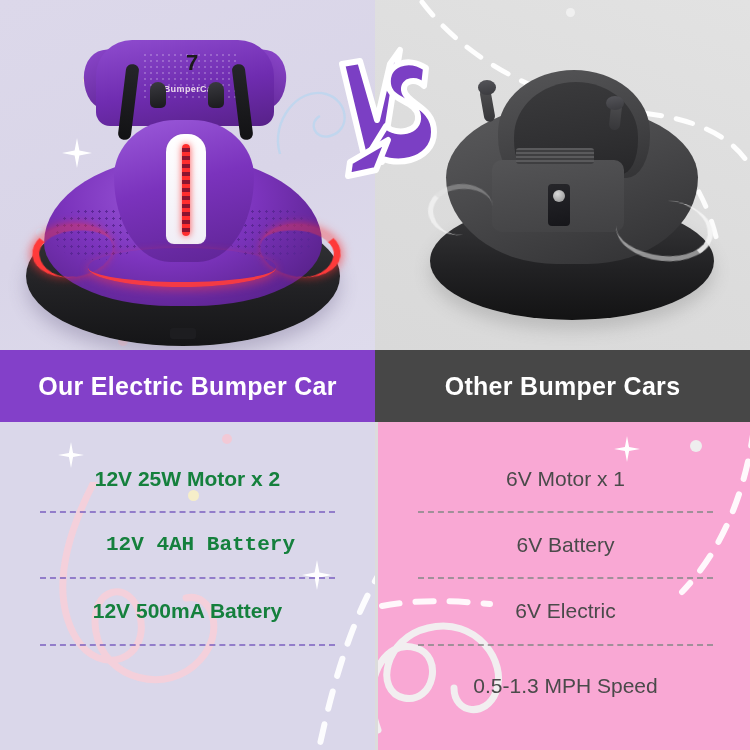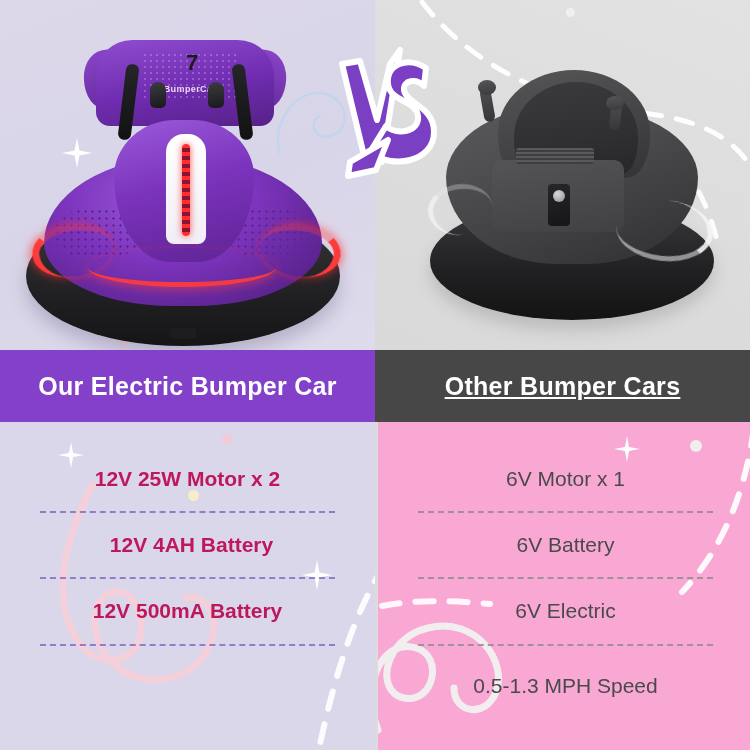--- a/index.html
+++ b/index.html
@@ -122,21 +122,21 @@
   .band-title{position:absolute;top:0;height:72px;width:375px;display:flex;align-items:center;
     justify-content:center;color:#ffffff;font-weight:700;font-size:25px;letter-spacing:.3px;
     font-family:"Liberation Sans",sans-serif;}
 
   
   .panel{position:absolute;top:422px;height:328px;overflow:hidden;}
   .panel-l{left:0;width:375px;background:#dad7ea;}
   .panel-r{left:378px;width:398px;background:#f9a8d4;}
 
   .spec{position:absolute;width:375px;text-align:center;
-    font-family:"Liberation Sans",sans-serif;font-size:21px;font-weight:600;color:#be185d;}
+    font-family:"Liberation Sans",sans-serif;font-size:21px;font-weight:600;color:#15803d;}
   .panel-r .spec{color:#4a4a4a;font-weight:500;}
 
   .sep{position:absolute;left:40px;width:295px;border-top:2px dashed #7a5fc0;opacity:.75;}
   .panel-r .sep{left:40px;border-top:2px dashed #8b8b8b;opacity:.8;}
 
   
   .squig{position:absolute;pointer-events:none;}
 </style>
 </head>
 <body>
@@ -215,41 +215,41 @@
         </g>
       </svg>
 
     </div>
   </div>
 
   <div class="band">
     <div class="band-l"></div>
     <div class="band-r"></div>
     <div class="band-title" style="left:0;">Our Electric Bumper Car</div>
-    <div class="band-title" style="left:375px;text-decoration:underline;">Other Bumper Cars</div>
+    <div class="band-title" style="left:375px;">Other Bumper Cars</div>
   </div>
 
   <div class="panel panel-l">
 
     <div class="sparkle" style="left:58px;top:20px;width:26px;height:26px;"></div>
     <div class="dot" style="left:222px;top:12px;width:10px;height:10px;background:#f2c9d6;"></div>
     <div class="dot" style="left:188px;top:68px;width:11px;height:11px;background:#f6eec9;"></div>
     <div class="sparkle" style="left:302px;top:138px;width:30px;height:30px;"></div>
     <svg class="squig" style="left:40px;top:60px;" width="250" height="250" viewBox="0 0 250 250">
       <path d="M54,0 C26,54 10,112 36,156 C60,196 110,178 100,134 C92,96 48,104 56,150
                C64,198 128,214 160,178 C186,150 172,110 146,116" fill="none" stroke="#f6cfd9" stroke-width="7" stroke-linecap="round" opacity=".9"></path>
     </svg>
     <svg class="squig" style="left:300px;top:140px;" width="90" height="190" viewBox="0 0 90 190">
       <path d="M84,4 C56,48 36,108 20,182" fill="none" stroke="#ffffff" stroke-width="6" stroke-linecap="round" stroke-dasharray="18 16" opacity=".92"></path>
     </svg>
 
     <div class="spec" style="left:0;top:45px;">12V 25W Motor x 2</div>
     <div class="sep" style="top:89px;"></div>
 
-    <div class="spec" style="left:4px;top:111px;">12V 4AH Battery</div>
+    <div class="spec" style="left:13px;top:111px;font-family:Liberation Mono, monospace;">12V 4AH Battery</div>
     <div class="sep" style="top:155px;"></div>
 
     <div class="spec" style="left:0;top:177px;">12V 500mA Battery</div>
     <div class="sep" style="top:222px;"></div>
 
   </div>
 
   <div class="panel panel-r">
     <div class="sparkle" style="left:236px;top:14px;width:26px;height:26px;"></div>
     <div class="dot" style="left:312px;top:18px;width:12px;height:12px;background:#eeeeee;"></div>

